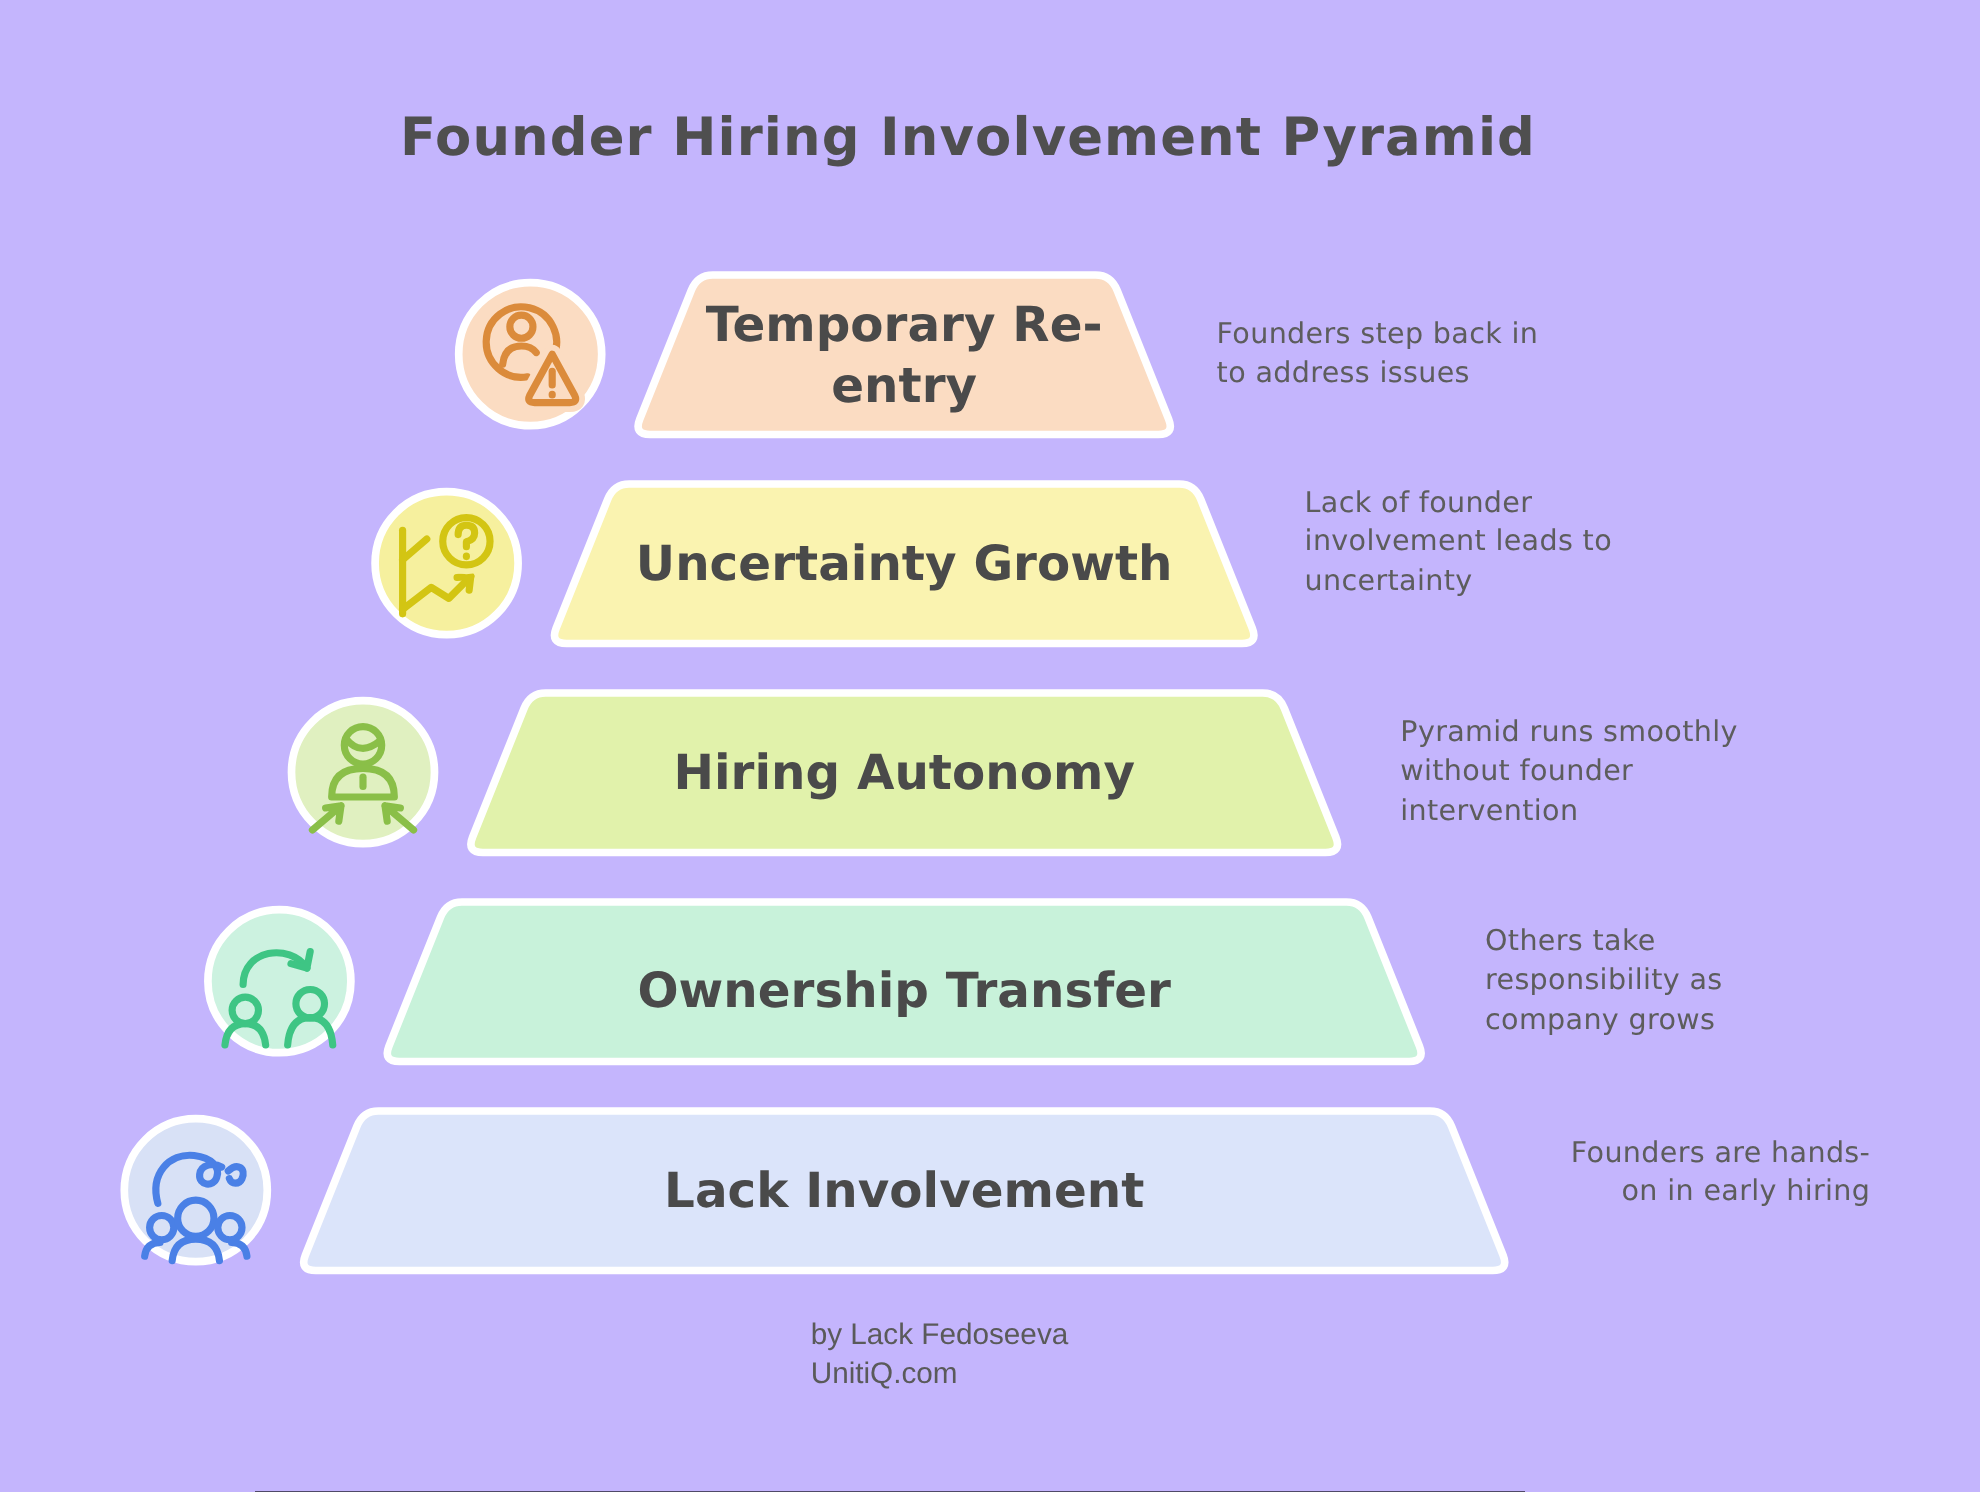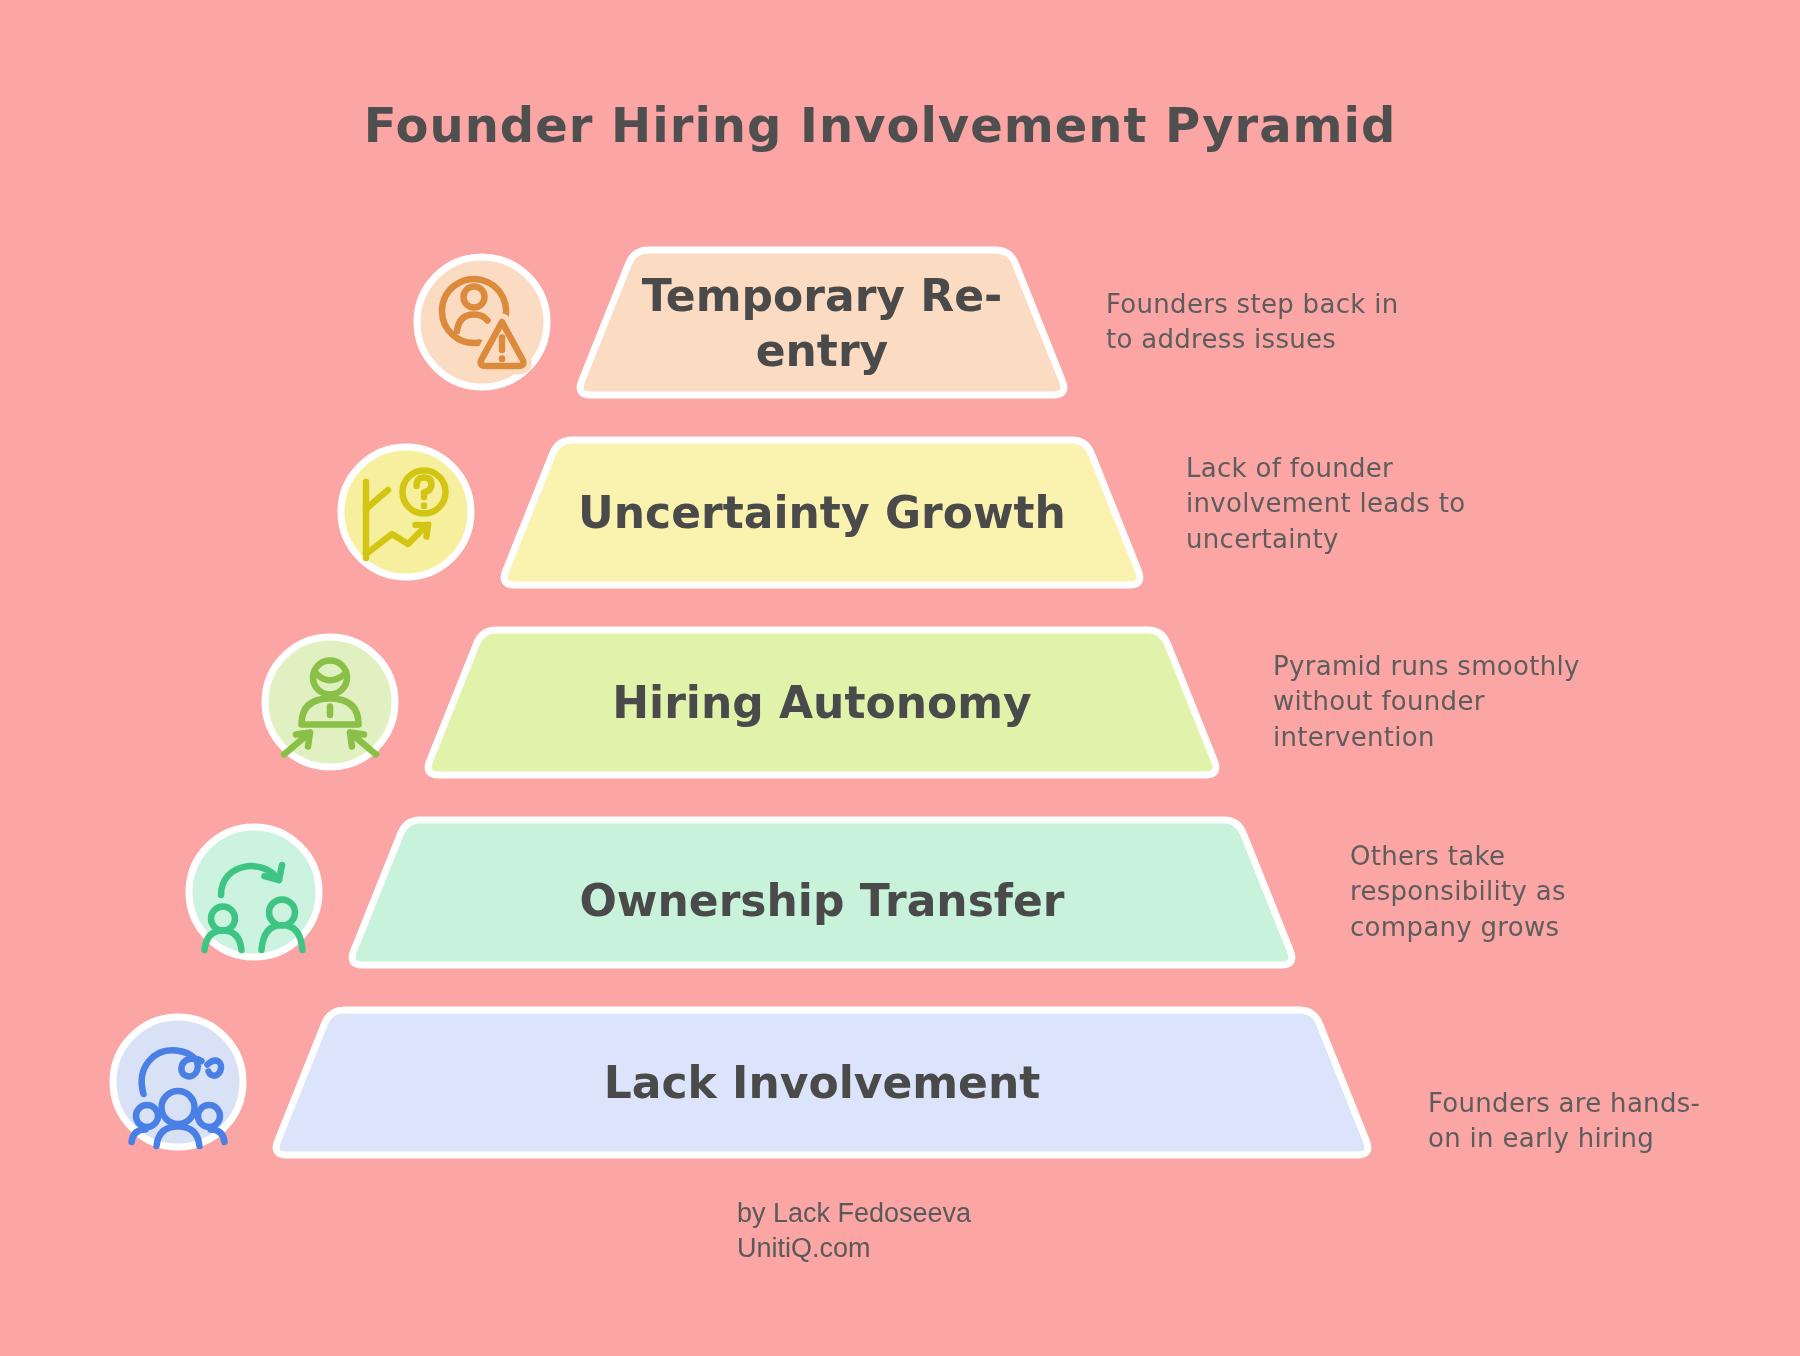--- a/index.html
+++ b/index.html
@@ -1,16 +1,16 @@
 <!DOCTYPE html>
 <html><head>
 <meta charset="utf-8">
 <style>
   html,body{margin:0;padding:0;background:#000;}
-  .canvas{position:relative;width:1800px;height:1356px;background:#fca5a5;overflow:hidden;
+  .canvas{position:relative;width:1800px;height:1356px;background:#c4b5fd;overflow:hidden;
           font-family:"DejaVu Sans",sans-serif;}
   .title{position:absolute;left:880px;top:97px;transform:translateX(-50%);
          white-space:nowrap;font-size:48px;font-weight:bold;letter-spacing:1px;
          color:var(--c-title,#4f4f4f);}
   svg.trap,svg.icon{position:absolute;display:block;}
   .trap path.shape{fill:var(--fill,#ccc);stroke:#fff;stroke-width:7;stroke-linejoin:round;}
   .icon circle.ring{fill:var(--icon-bg,#ccc);stroke:#fff;stroke-width:7;}
   .icon .st{stroke:var(--stroke,#666);stroke-width:6.5;fill:none;
             stroke-linecap:round;stroke-linejoin:round;}
   .icon .halo{stroke:var(--icon-bg,#ccc);stroke-width:17;fill:var(--icon-bg,#ccc);
@@ -26,24 +26,24 @@
           font-size:27px;line-height:1.3;color:var(--c-credit,#5a5a5a);}
   
   .t0{left:568px;top:242px;} .lb0{left:568px;top:242px;width:508px;height:161px;}
   .t1{left:492px;top:432px;} .lb1{left:492px;top:432px;width:660px;height:161px;}
   .t2{left:416px;top:622px;} .lb2{left:416px;top:622px;width:812px;height:161px;}
   .t3{left:340px;top:812px;} .lb3{left:340px;top:820px;width:964px;height:161px;}
   .t4{left:264px;top:1002px;}.lb4{left:264px;top:1002px;width:1116px;height:161px;}
   .i0{left:407px;top:247px;} .i1{left:331px;top:437px;} .i2{left:255px;top:627px;}
   .i3{left:179px;top:817px;} .i4{left:103px;top:1007px;}
   .d0{left:1078px;top:262px;height:120px;}
-  .d1{left:1158px;top:434px;height:140px;}
+  .d1{left:1158px;top:423px;height:140px;}
   .d2{left:1245px;top:632px;height:140px;}
   .d3{left:1322px;top:822px;height:140px;}
-  .d4{left:1400px;top:1061px;height:120px;}
+  .d4{left:1400px;top:1006px;height:120px;text-align:right;}
 </style>
 </head>
 <body style="background: rgb(0, 0, 0);">
 
 <div class="canvas" style="--c-title: #4f4f4f; --c-label: #4a4a4a; --c-desc: #5d5d5d; --c-credit: #5a5a5a;">
 
   <div class="title">Founder Hiring Involvement Pyramid</div>
 
   <svg class="trap t0" width="508" height="161" viewBox="0 0 508 161" style="--fill: #fbdcc2; --icon-bg: #fbdcc2; --stroke: #db8b3b;">
     <path class="shape" d="M 80 8 H 428 Q 442 8 447.6 22 L 494.4 139 Q 500 153 485 153 H 23 Q 8 153 13.6 139 L 60.4 22 Q 66 8 80 8 Z"></path>

